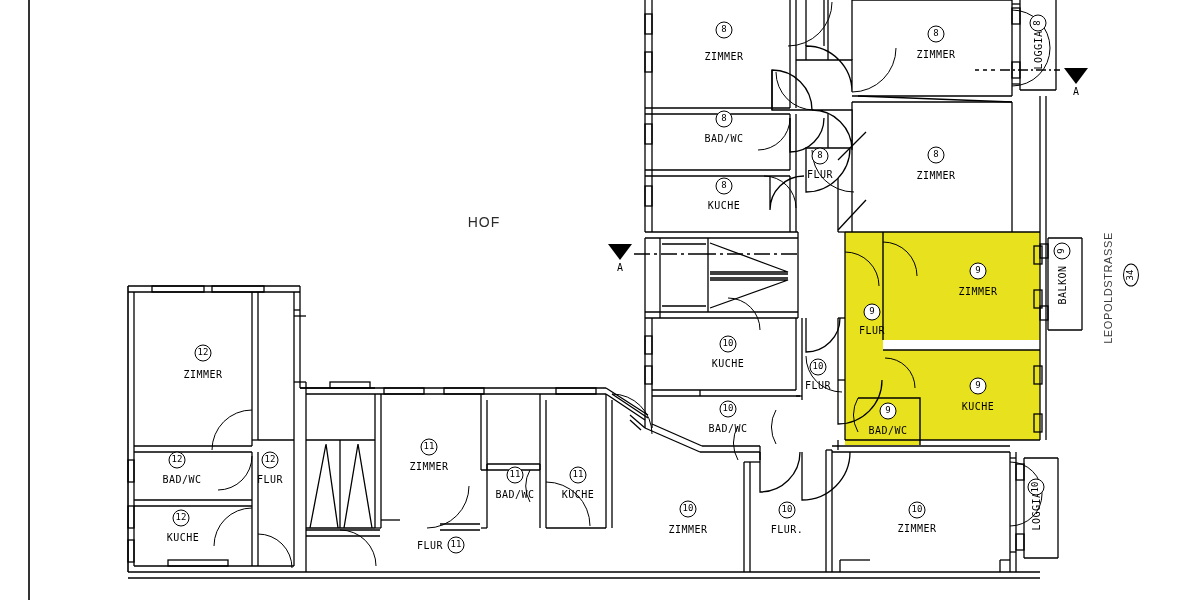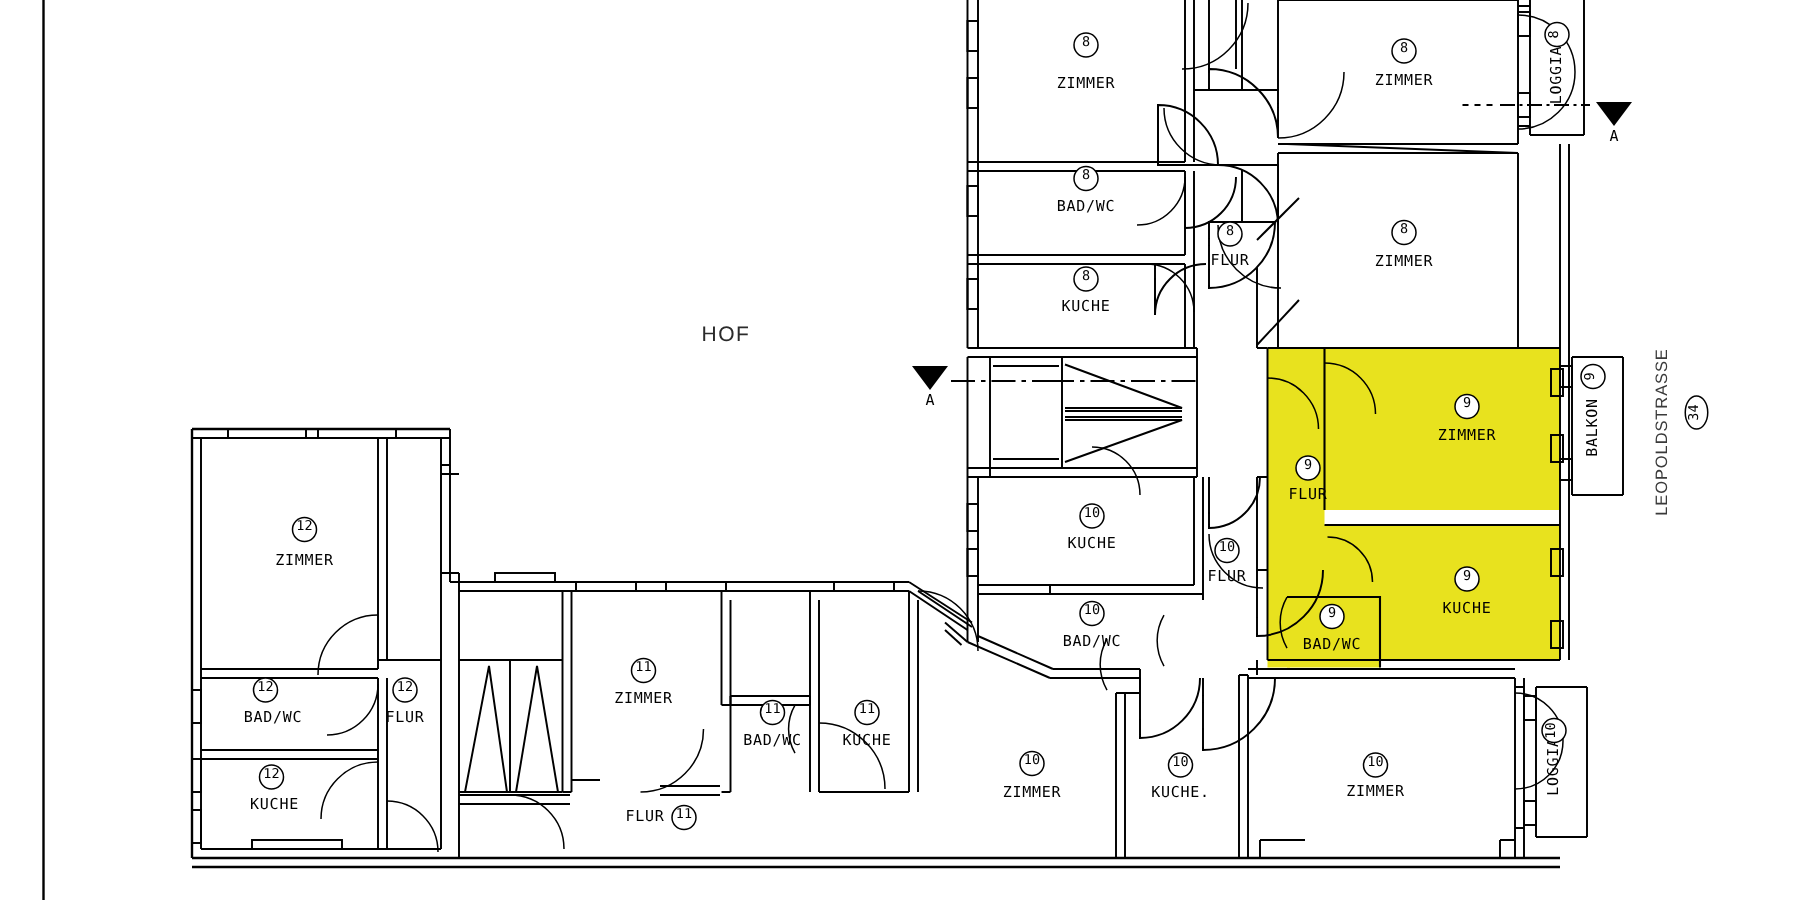--- a/index.html
+++ b/index.html
@@ -441,21 +441,21 @@
         <div class="room-label vert" style="left: 1062px; top: 285px;">BALKON</div>
         <div class="badge rot90" style="left: 1062px; top: 251px;">9</div>
         <div class="room-label" style="left: 728px; top: 363px;">KUCHE</div>
         <div class="badge" style="left: 728px; top: 344px;">10</div>
         <div class="room-label" style="left: 728px; top: 428px;">BAD/WC</div>
         <div class="badge" style="left: 728px; top: 409px;">10</div>
         <div class="room-label" style="left: 818px; top: 385px;">FLUR</div>
         <div class="badge" style="left: 818px; top: 367px;">10</div>
         <div class="room-label" style="left: 688px; top: 529px;">ZIMMER</div>
         <div class="badge" style="left: 688px; top: 509px;">10</div>
-        <div class="room-label" style="left: 787px; top: 529px;">KUCHE.</div>
+        <div class="room-label" style="left: 787px; top: 529px;">FLUR.</div>
         <div class="badge" style="left: 787px; top: 510px;">10</div>
         <div class="room-label" style="left: 917px; top: 528px;">ZIMMER</div>
         <div class="badge" style="left: 917px; top: 510px;">10</div>
         <div class="room-label vert" style="left: 1036px; top: 511px;">LOGGIA</div>
         <div class="badge rot90" style="left: 1036px; top: 487px;">10</div>
         <div class="room-label" style="left: 429px; top: 466px;">ZIMMER</div>
         <div class="badge" style="left: 429px; top: 447px;">11</div>
         <div class="room-label" style="left: 515px; top: 494px;">BAD/WC</div>
         <div class="badge" style="left: 515px; top: 475px;">11</div>
         <div class="room-label" style="left: 578px; top: 494px;">KUCHE</div>

